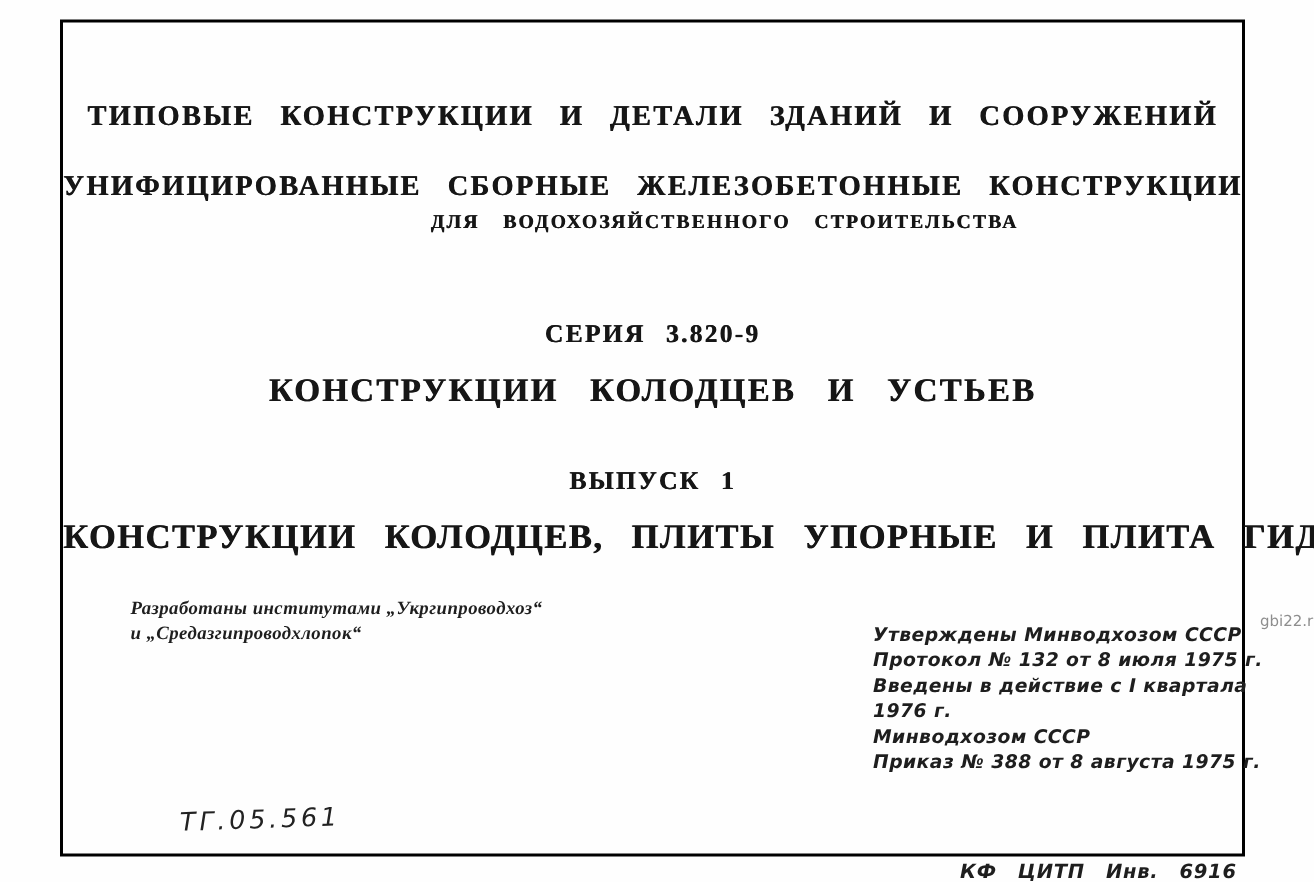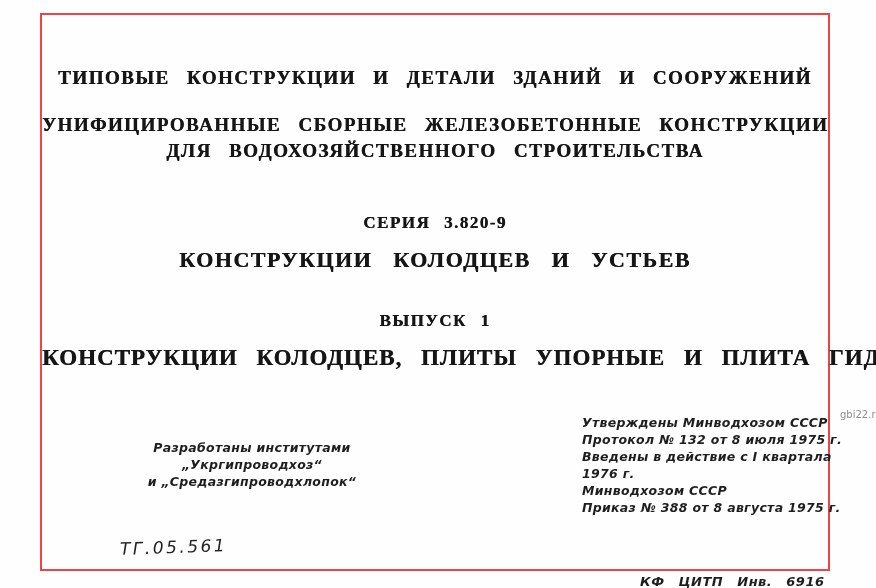--- a/index.html
+++ b/index.html
@@ -15,60 +15,61 @@
     overflow: hidden;
     font-family: "Liberation Serif", serif;
     color: #141414;
   }
   .frame {
     position: absolute;
     left: 40px;
     top: 13px;
     width: 786px;
     height: 554px;
-    border: 2px solid #ef4444;
+    border: 2px solid #000000;
     box-sizing: content-box;
   }
   
   .print {
     position: absolute;
     left: 0;
     width: 100%;
     text-align: center;
     font-weight: 700;
     letter-spacing: 1.5px;
     word-spacing: 11px;
     color: #161616;
     text-shadow: 0.4px 0 0 #161616;
     white-space: nowrap;
   }
   .h-top      { top: 52px;  font-size: 19px; }
   .h-sub1     { top: 99px;  font-size: 19px; }
-  .h-sub2     { top: 125px; font-size: 19px; }
+  .h-sub2     { top: 125px; font-size: 13px; margin-left: 48px; }
   .series-lbl { top: 198px; font-size: 17px; word-spacing: 8px; }
   .series-ttl { top: 232px; font-size: 22px; word-spacing: 14px; }
   .issue-lbl  { top: 296px; font-size: 17px; word-spacing: 8px; }
   .issue-ttl  { top: 330px; font-size: 23px; word-spacing: 12px; letter-spacing: 1px; }
 
   
   .draft {
     font-family: "DejaVu Sans", sans-serif;
     font-style: italic;
     font-weight: 600;
     font-size: 12.5px;
     line-height: 17px;
     color: #1e1e1e;
     letter-spacing: 0.3px;
   }
   .developed-block {
     position: absolute;
     left: 45px;
-    top: 424px;
+    top: 382px;
     width: 330px;
-    text-align: center;
+    text-align: left;
+    font-family: Liberation Serif, serif;
   }
   .approved-block {
     position: absolute;
     left: 540px;
     top: 399px;
     width: 282px;
     text-align: left;
   }
   .handwritten {
     position: absolute;

